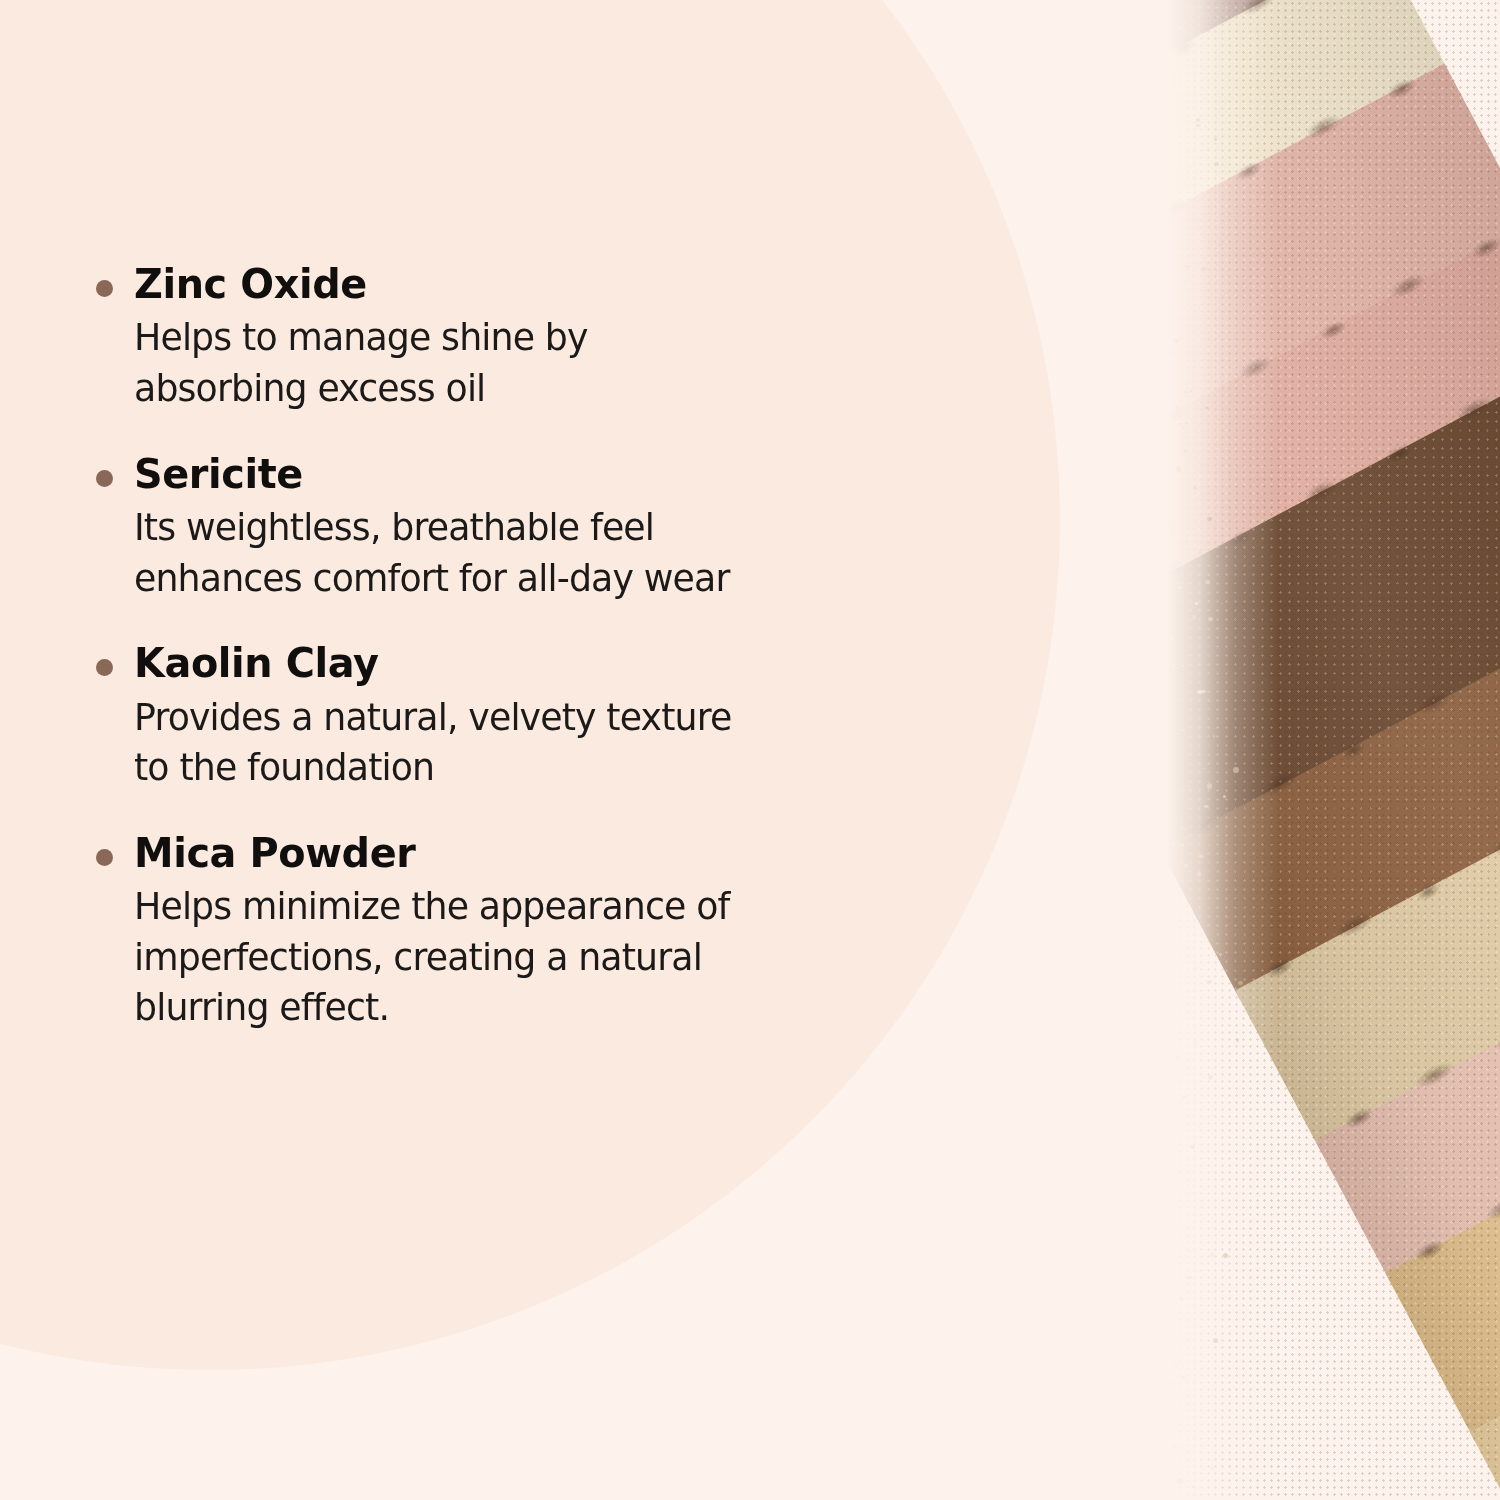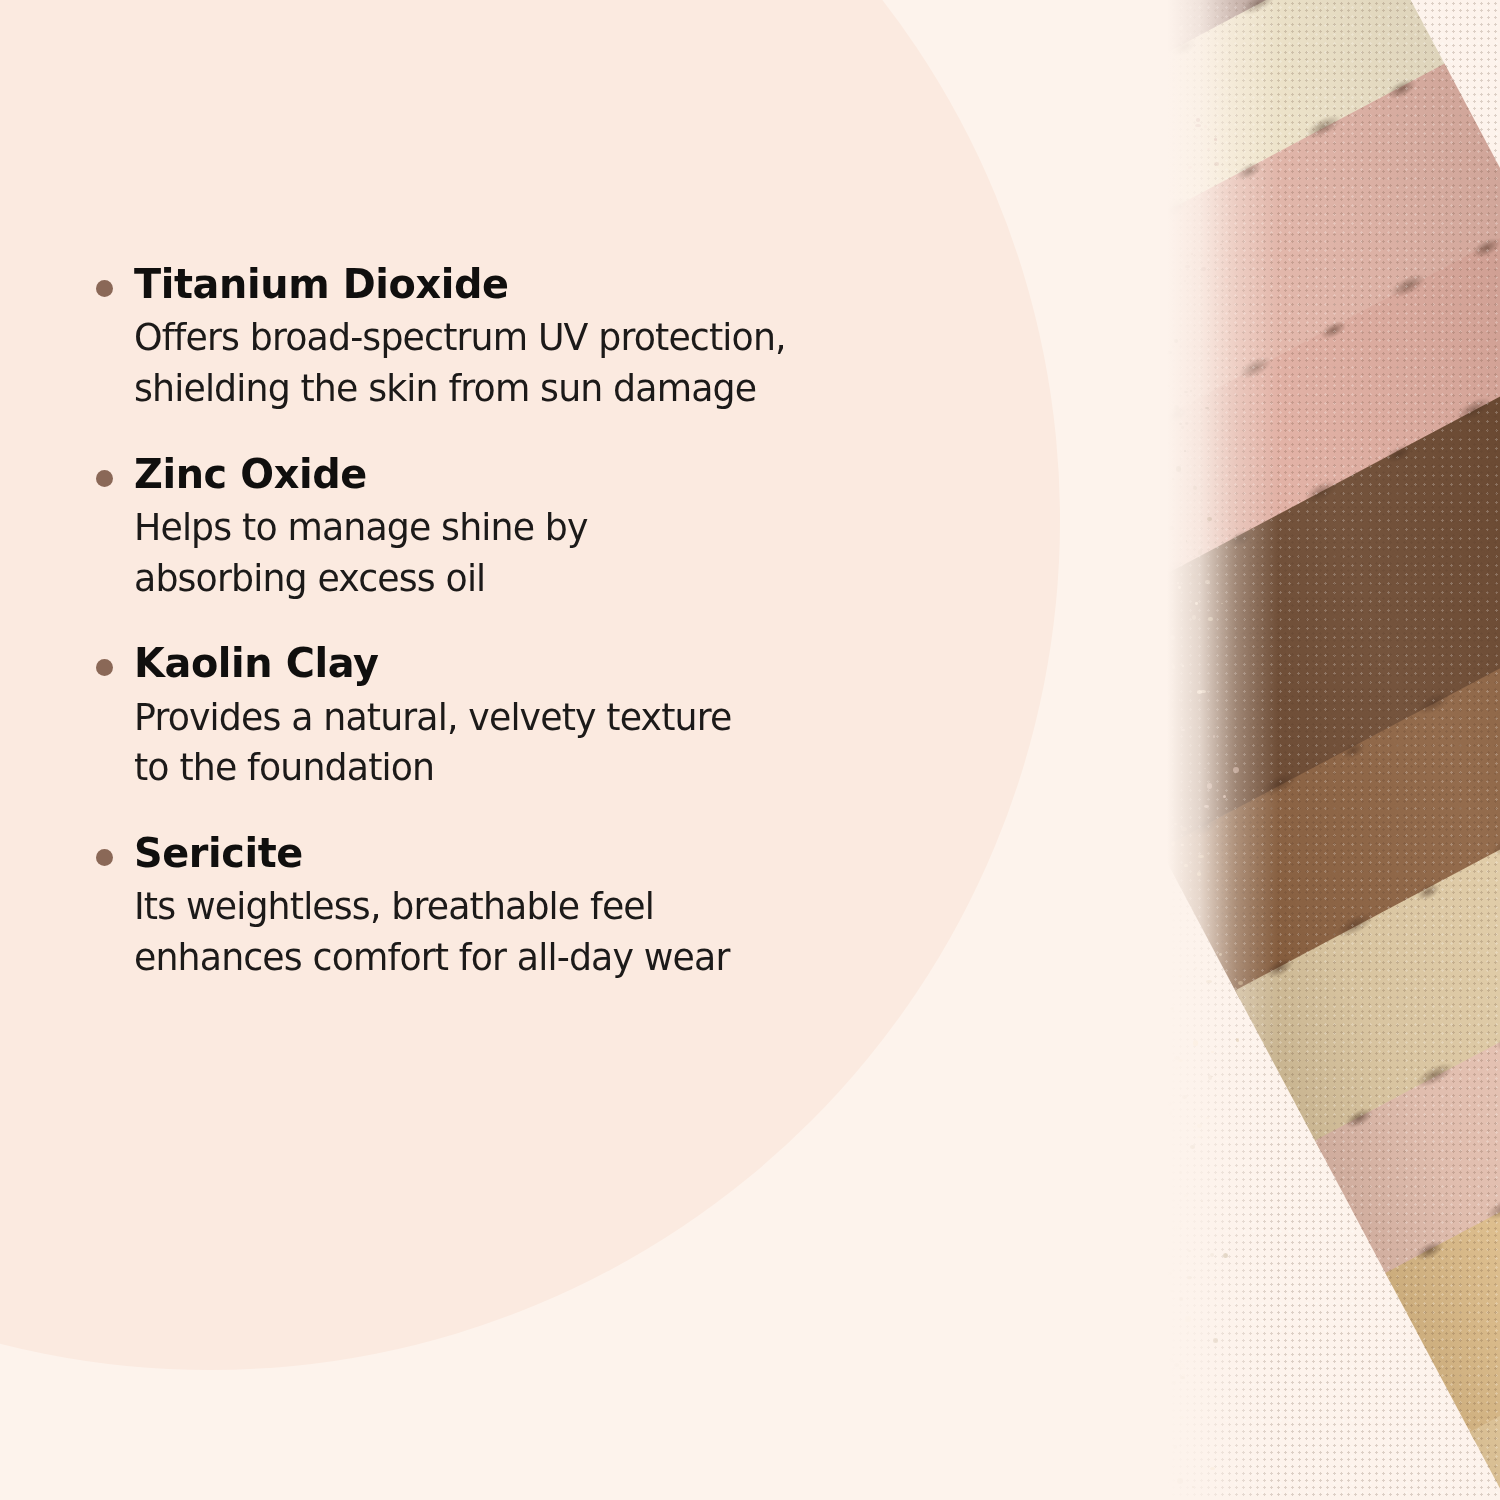--- a/index.html
+++ b/index.html
@@ -642,43 +642,44 @@
         <span class="fleck" style="width: 3.63539px; height: 3.76989px; left: 42.1295px; top: 1006.64px; background: rgb(201, 175, 132); opacity: 0.78;"></span>
         <span class="fleck" style="width: 5.00207px; height: 3.00682px; left: 59.084px; top: 1276.37px; background: rgb(198, 182, 155); opacity: 0.81;"></span>
         <span class="fleck" style="width: 2.97961px; height: 3.41655px; left: 50.8249px; top: 1171.05px; background: rgb(198, 182, 155); opacity: 0.67;"></span>
       </div>
     <div class="powder-fade"></div>
   </div>
 
 
   <div class="list">
 
-    <div class="item">
-      <span class="bullet"></span>
-      <p class="item-name">Titanium Dioxide</p>
-      <p class="item-desc">Offers broad-spectrum UV protection,
-shielding the skin from sun damage</p>
-    </div>
 
     <div class="item">
       <span class="bullet"></span>
       <p class="item-name">Zinc Oxide</p>
       <p class="item-desc">Helps to manage shine by
 absorbing excess oil</p>
     </div>
 
     <div class="item">
       <span class="bullet"></span>
+      <p class="item-name">Sericite</p>
+      <p class="item-desc">Its weightless, breathable feel
+enhances comfort for all-day wear</p>
+    </div>
+
+    <div class="item">
+      <span class="bullet"></span>
       <p class="item-name">Kaolin Clay</p>
       <p class="item-desc">Provides a natural, velvety texture
 to the foundation</p>
     </div>
 
     <div class="item">
       <span class="bullet"></span>
-      <p class="item-name">Sericite</p>
-      <p class="item-desc">Its weightless, breathable feel
-enhances comfort for all-day wear</p>
+      <p class="item-name">Mica Powder</p>
+      <p class="item-desc">Helps minimize the appearance of
+imperfections, creating a natural
+blurring effect.</p>
     </div>
-
 
   </div>
 </div>
 
 </body></html>

